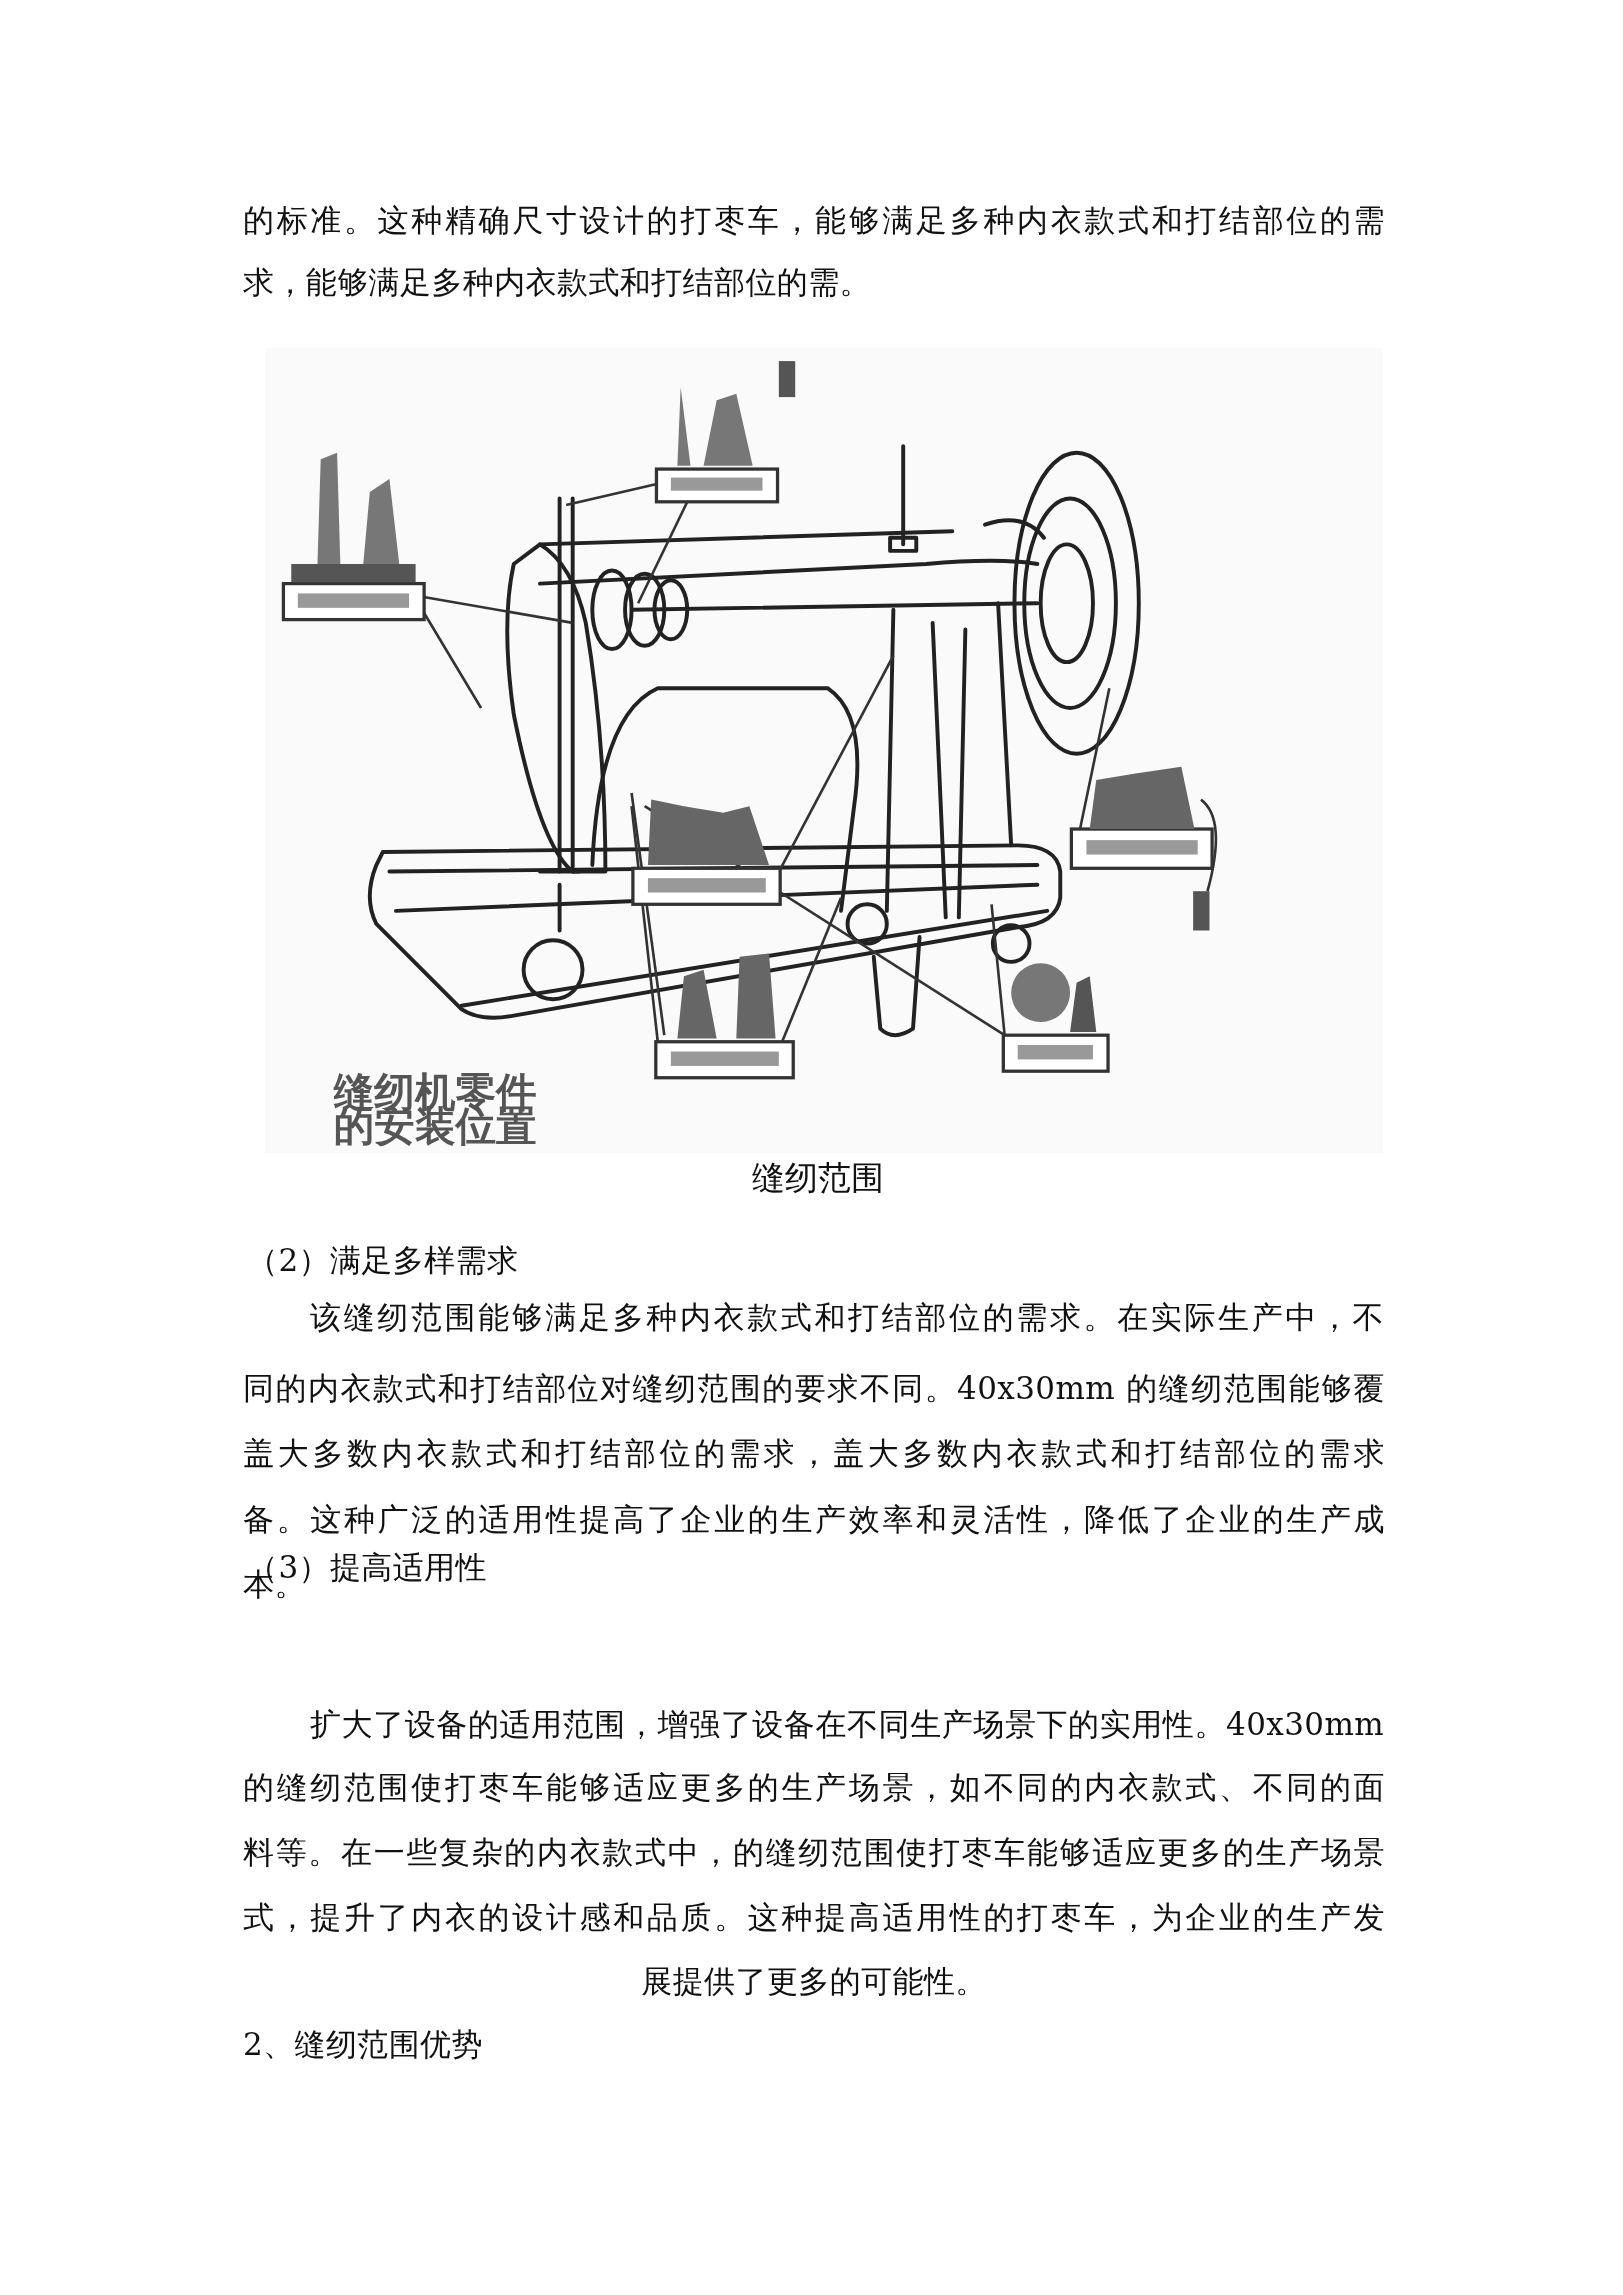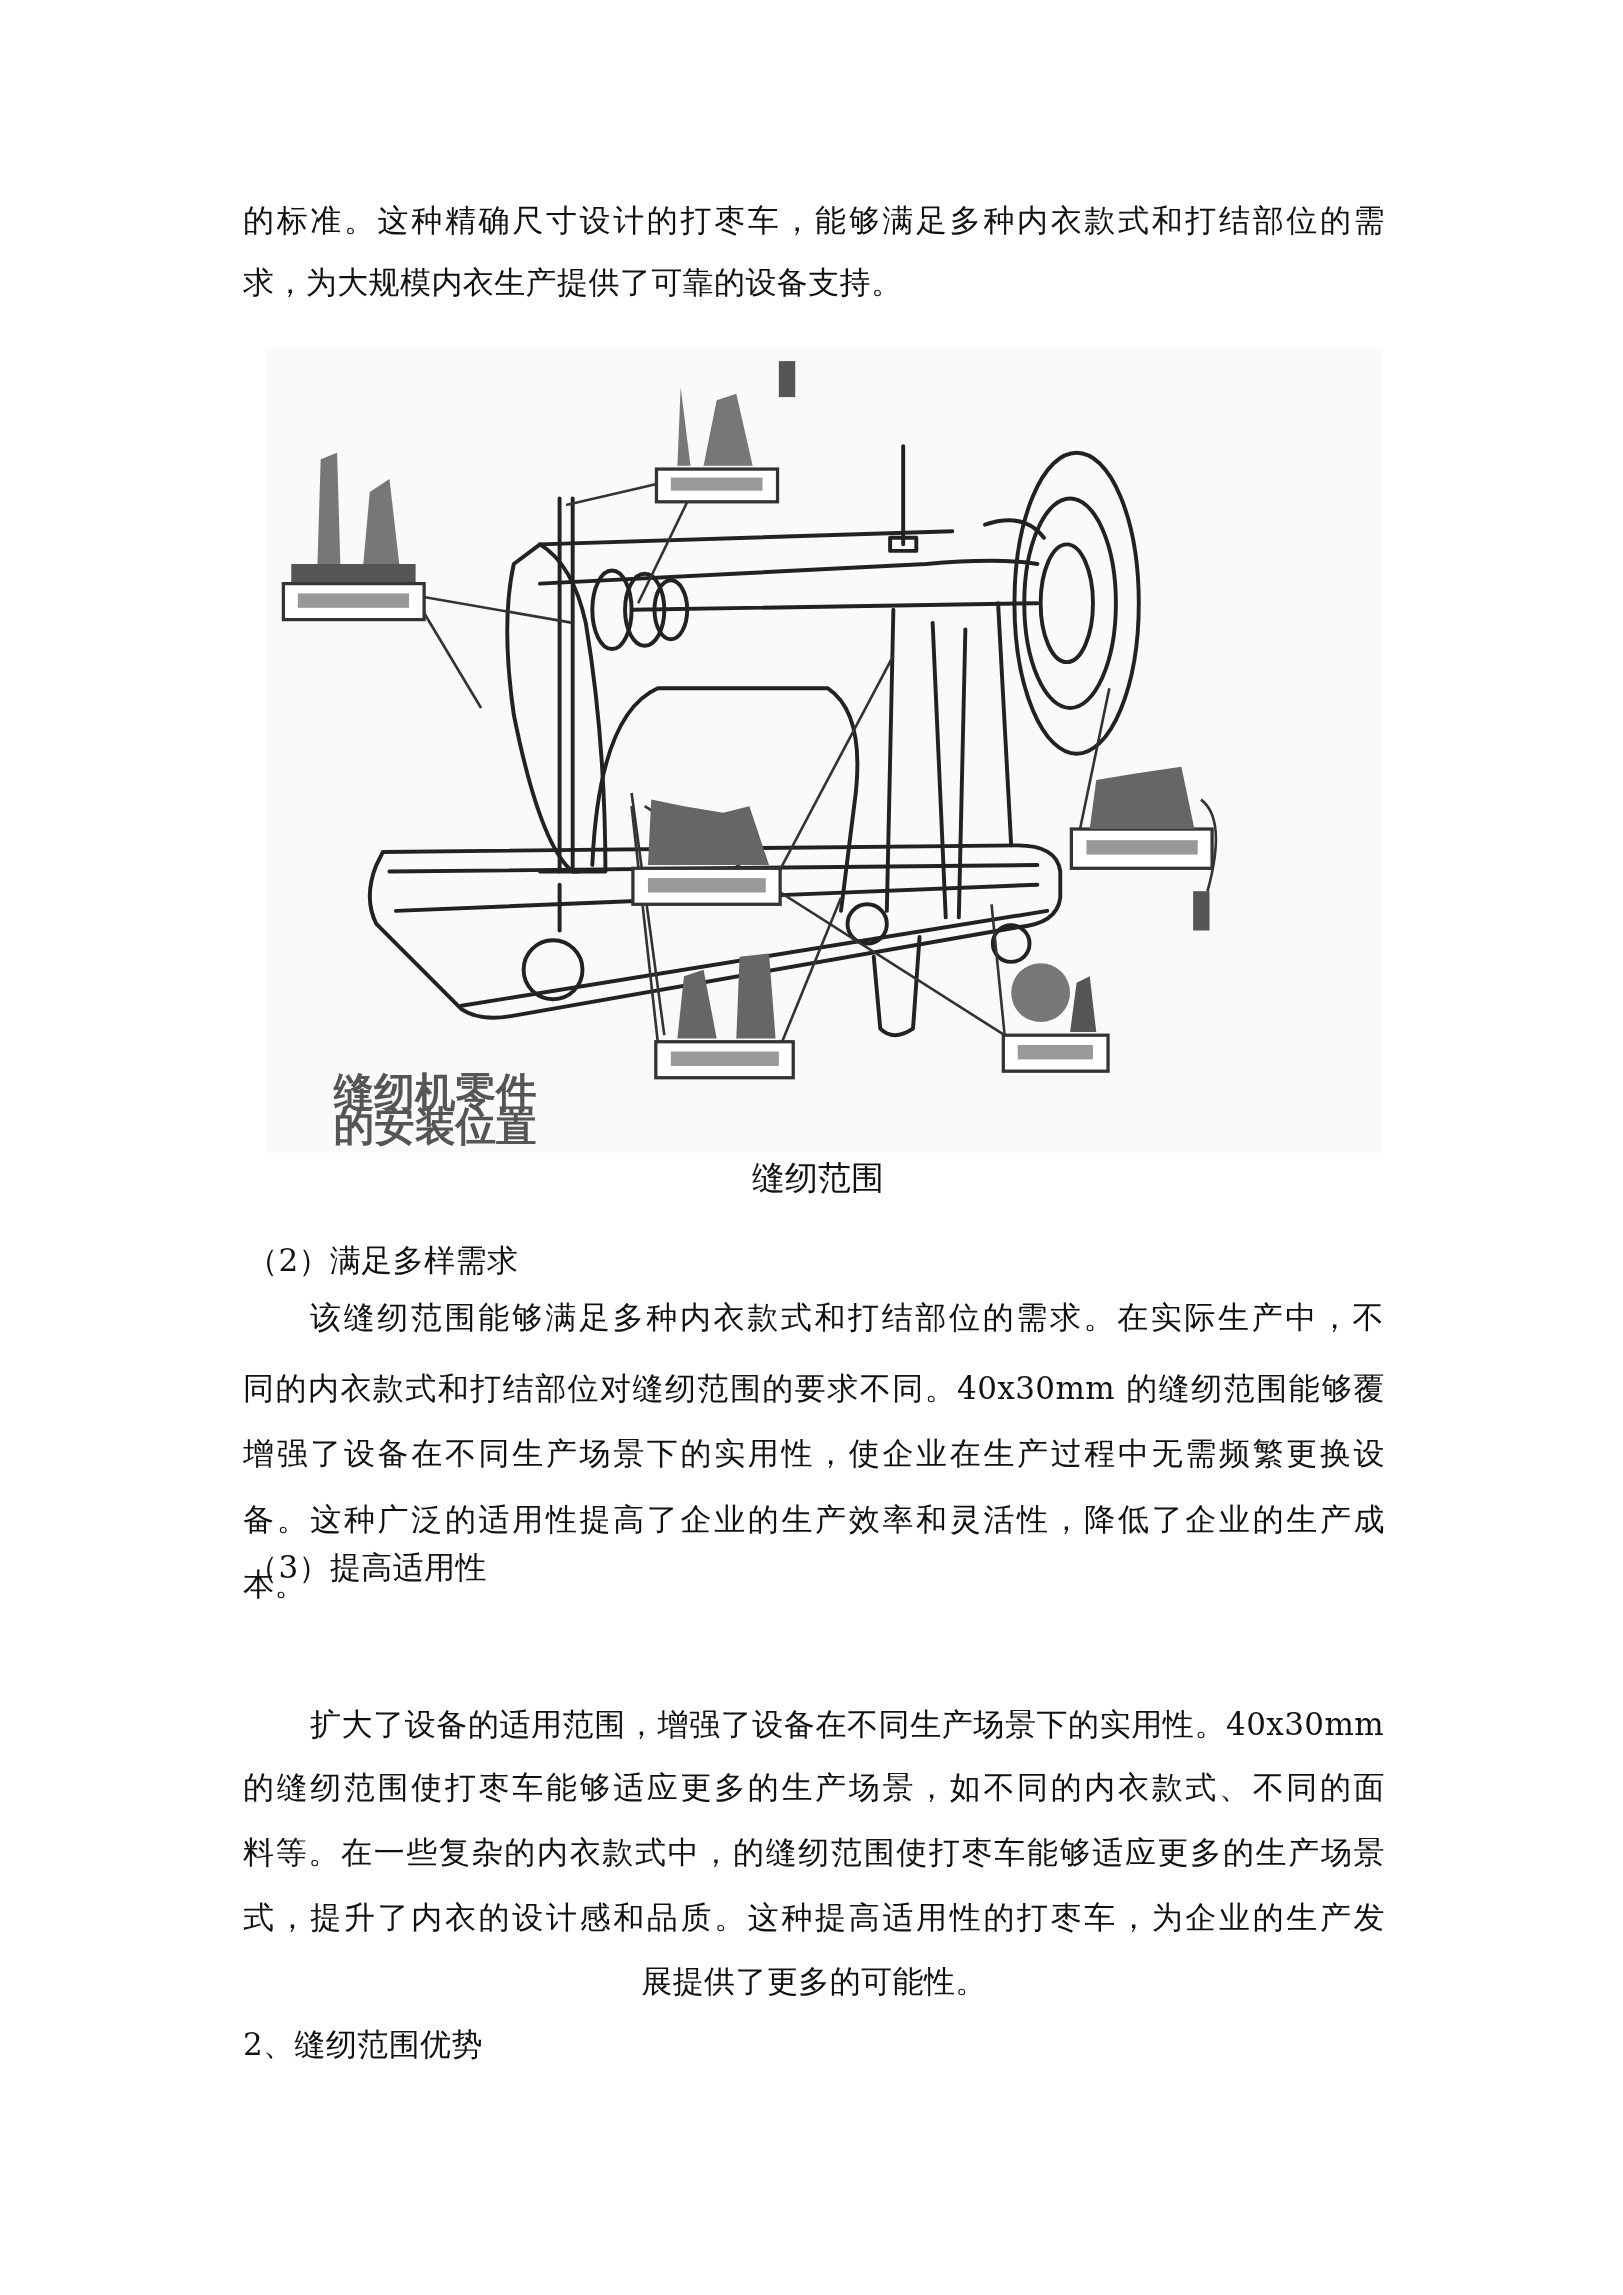--- a/index.html
+++ b/index.html
@@ -13,21 +13,21 @@
   .figure { position: absolute; left: 265px; top: 348px; width: 1118px; height: 805px; }
   .figure svg { width: 100%; height: 100%; display: block; }
   .caption { position: absolute; top: 1158px; left: 0; width: 1623px; text-align: center;
              font-size: 33px; line-height: 39px; padding-left: 6.5px; }
   .fig-label { font-family: "DejaVu Sans", sans-serif; font-weight: bold; fill: #555; }
 </style>
 </head>
 <body>
 
 <div class="line justify" style="top:201px;">的标准。这种精确尺寸设计的打枣车，能够满足多种内衣款式和打结部位的需</div>
-<div class="line" style="top:263px;">求，为大规模内衣生产提供了可靠的设备支持。</div>
+<div class="line" style="top:263px;">求，能够满足多种内衣款式和打结部位的需。</div>
 
 <div class="figure">
   <svg viewBox="0 0 1708 1230" xmlns="http://www.w3.org/2000/svg">
     <rect x="0" y="0" width="1708" height="1230" fill="#fafafa"></rect>
     <g fill="none" stroke="#222" stroke-width="6" stroke-linejoin="round" stroke-linecap="round">
 
       <path d="M180 770 L1150 760 Q1210 760 1215 800 L1215 840 Q1210 880 1150 885 L380 1020 Q330 1030 300 1010 L170 880 Q150 840 170 790 Z"></path>
       <path d="M190 800 L1180 790"></path>
       <path d="M200 860 L1180 820"></path>
       <path d="M300 1005 L1195 860"></path>
@@ -122,21 +122,21 @@
     <text class="fig-label" x="105" y="1158" font-size="62">缝纫机零件</text>
     <text class="fig-label" x="105" y="1230" font-size="62" transform="translate(0,-20)">的安装位置</text>
   </svg>
 </div>
 
 <div class="caption">缝纫范围</div>
 
 <div class="line heading" style="top:1241px;">（2）满足多样需求</div>
 <div class="line justify indent" style="top:1298px;">该缝纫范围能够满足多种内衣款式和打结部位的需求。在实际生产中，不</div>
 <div class="line justify" style="top:1369px;">同的内衣款式和打结部位对缝纫范围的要求不同。40x30mm 的缝纫范围能够覆</div>
-<div class="line justify" style="top:1434px;">增强了设备在不同生产场景下的实用性，使企业在生产过程中无需频繁更换设</div>
+<div class="line justify" style="top:1434px;">盖大多数内衣款式和打结部位的需求，盖大多数内衣款式和打结部位的需求</div>
 <div class="line justify" style="top:1500px;">备。这种广泛的适用性提高了企业的生产效率和灵活性，降低了企业的生产成</div>
 <div class="line" style="top:1565px;">本。</div>
 
 <div class="line heading" style="top:1548px;">（3）提高适用性</div>
 <div class="line justify indent" style="top:1705px;">扩大了设备的适用范围，增强了设备在不同生产场景下的实用性。40x30mm</div>
 <div class="line justify" style="top:1768px;">的缝纫范围使打枣车能够适应更多的生产场景，如不同的内衣款式、不同的面</div>
 <div class="line justify" style="top:1833px;">料等。在一些复杂的内衣款式中，的缝纫范围使打枣车能够适应更多的生产场景</div>
 <div class="line justify" style="top:1898px;">式，提升了内衣的设计感和品质。这种提高适用性的打枣车，为企业的生产发</div>
 <div class="line" style="top:1962px;text-align:center;">展提供了更多的可能性。</div>
 

